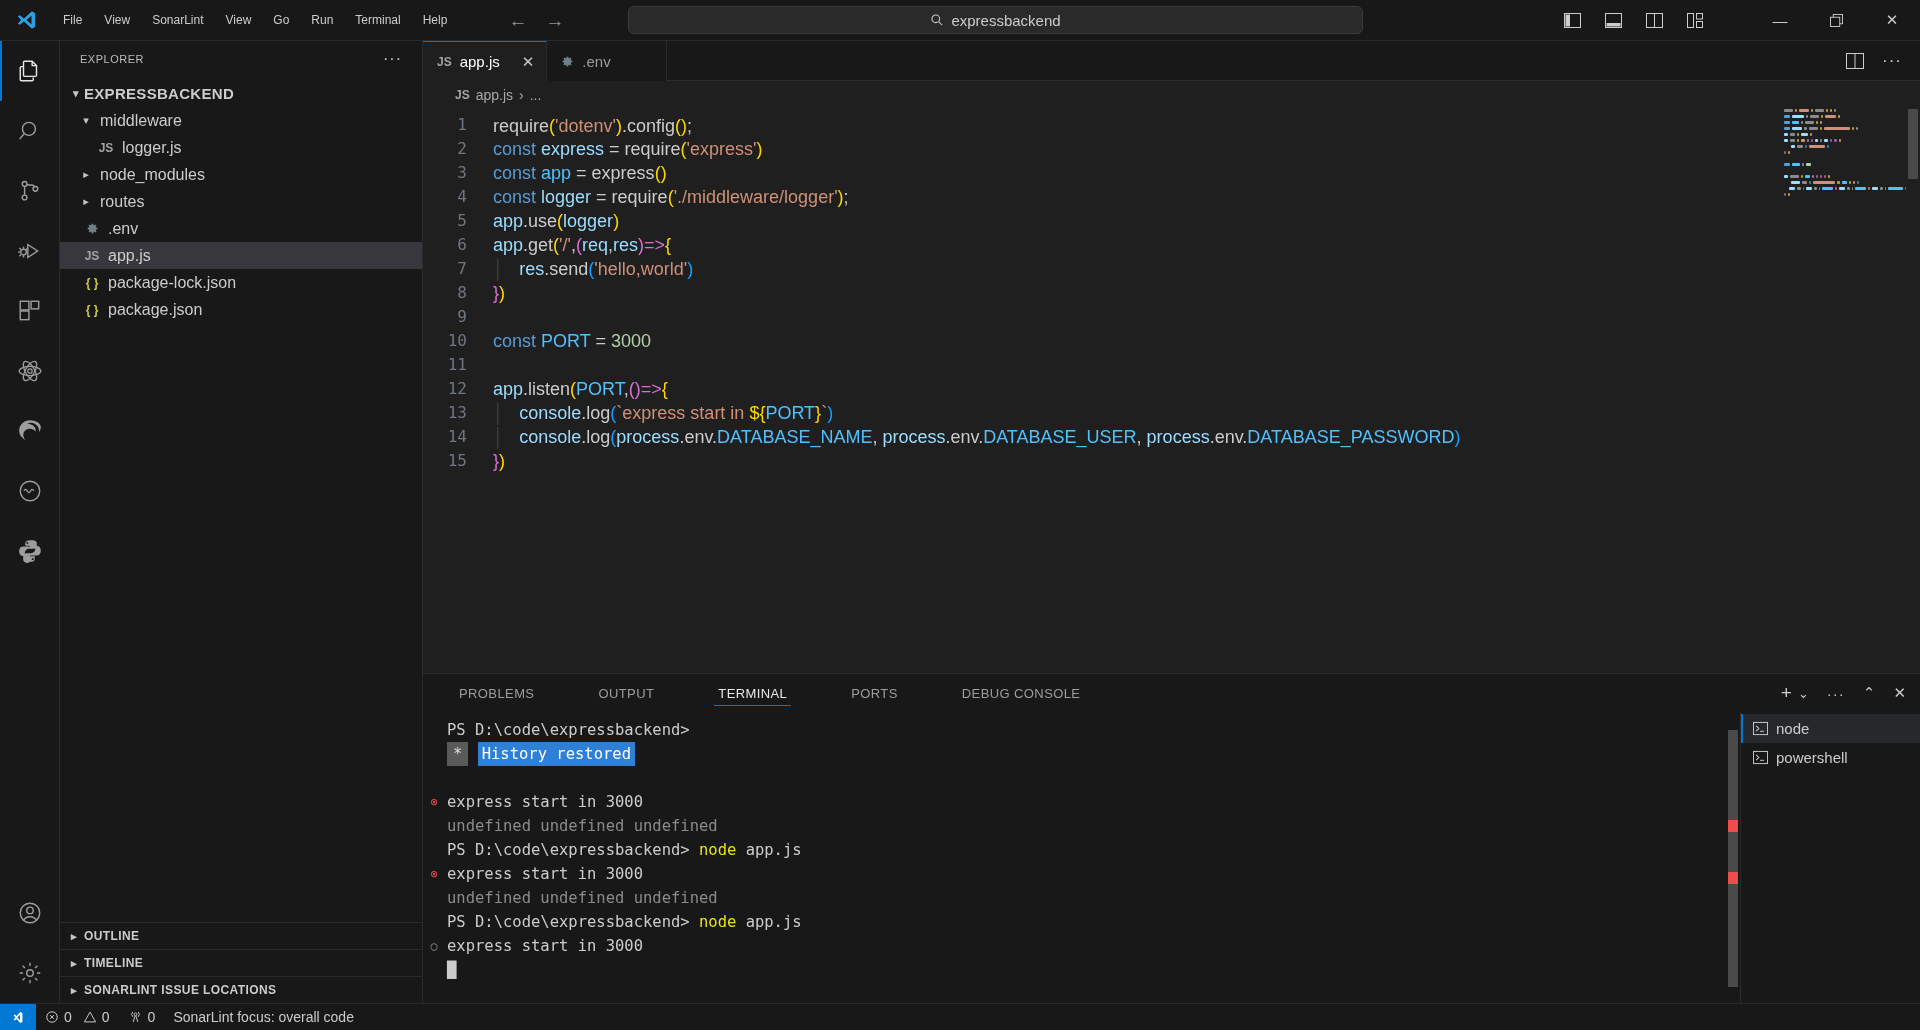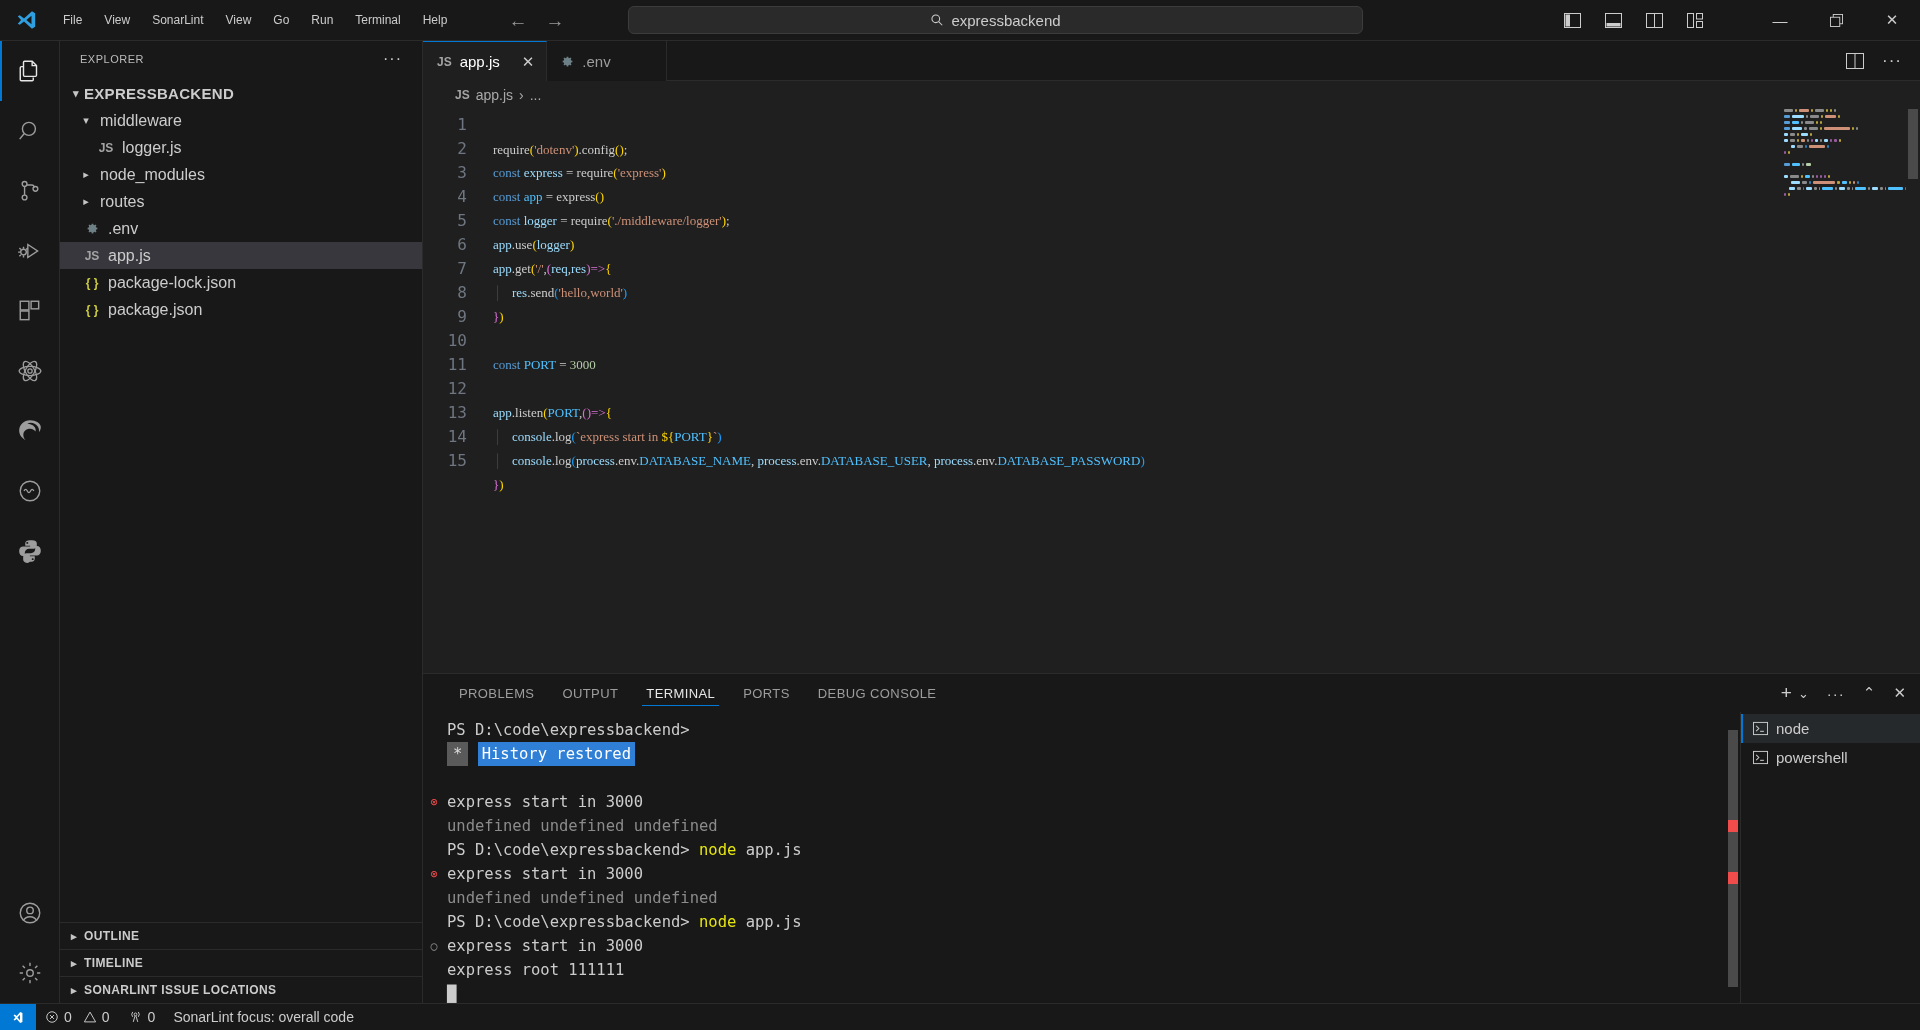--- a/index.html
+++ b/index.html
@@ -111,22 +111,22 @@
 
   .editor { flex: 1 1 auto; position: relative; overflow: hidden; background: #1f1f1f; }
   .code-area { position: absolute; inset: 0; display: flex; }
   .gutter {
     width: 56px; flex: 0 0 56px; padding-top: 4px; text-align: right;
     font-family: "DejaVu Sans Mono", monospace; font-size: 16px; color: #6e7681;
     line-height: 24px; padding-right: 12px; user-select: none;
   }
   .codelines {
     flex: 1 1 auto; padding-top: 4px; padding-left: 14px;
-    font-family: Liberation Serif, serif; font-size: 13px; line-height: 24px;
-    white-space: pre; color: #cccccc; position: relative; margin-top: 24px;
+    font-family: Liberation Sans, sans-serif; font-size: 18px; line-height: 24px;
+    white-space: pre; color: #cccccc; position: relative;
   }
   .cline { height: 24px; }
   .cline.first { border-top: 1px solid transparent; }
   .indent-guide { color: #404040; }
   .kw  { color: #569cd6; }
   .str { color: #ce9178; }
   .num { color: #b5cea8; }
   .var { color: #9cdcfe; }
   .cst { color: #4fc1ff; }
   .pun { color: #cccccc; }
@@ -150,21 +150,21 @@
   .panel { height: 330px; flex: 0 0 330px; background: #181818; display: flex; flex-direction: column; border-top: 1px solid #2b2b2b; }
   .panel-head { height: 38px; flex: 0 0 38px; display: flex; align-items: stretch; position: relative; }
   .ptab {
     display: flex; align-items: center; padding: 0 14px; font-size: 13px;
     letter-spacing: .4px; color: #9d9d9d; cursor: pointer; position: relative;
   }
   .ptab.active { color: #e7e7e7; }
   .ptab.active::after {
     content: ""; position: absolute; left: 10px; right: 10px; bottom: 6px; height: 1px; background: #0078d4;
   }
-  .ptabs { display: flex; padding-left: 22px; }
+  .ptabs { display: flex; padding-left: 22px; gap: 36px; }
   .panel-actions { position: absolute; right: 14px; top: 0; height: 38px; display: flex; align-items: center; gap: 18px; color: #cccccc; font-size: 15px; }
   .panel-body { flex: 1 1 auto; display: flex; min-height: 0; position: relative; }
   .term {
     flex: 1 1 auto; padding: 6px 0 0 24px; overflow: hidden; position: relative;
     font-family: "DejaVu Sans Mono", monospace; font-size: 15.5px; line-height: 24px; color: #cccccc;
   }
   .tline { height: 24px; display: flex; align-items: center; white-space: pre; }
   .tmark { width: 14px; margin-left: -20px; margin-right: 6px; display: inline-flex; justify-content: center; font-size: 12px; }
   .err-dot { color: #f14c4c; }
   .ok-dot { color: #8a8a8a; }
@@ -638,21 +638,20 @@
           <div class="tline"><span class="tmark"></span><span>PS D:\code\expressbackend&gt;</span></div>
             <div class="tline"><span class="tmark"></span><span class="hl-gray">*</span><span> </span><span class="hl-blue">History restored</span></div>
             <div class="tline"><span class="tmark"></span>&nbsp;</div>
             <div class="tline"><span class="tmark err-dot">⊗</span><span>express start in 3000</span></div>
             <div class="tline"><span class="tmark"></span><span class="t-dim">undefined undefined undefined</span></div>
             <div class="tline"><span class="tmark"></span><span>PS D:\code\expressbackend&gt; </span><span class="t-yellow">node</span><span> app.js</span></div>
             <div class="tline"><span class="tmark err-dot">⊗</span><span>express start in 3000</span></div>
             <div class="tline"><span class="tmark"></span><span class="t-dim">undefined undefined undefined</span></div>
             <div class="tline"><span class="tmark"></span><span>PS D:\code\expressbackend&gt; </span><span class="t-yellow">node</span><span> app.js</span></div>
             <div class="tline"><span class="tmark ok-dot">○</span><span>express start in 3000</span></div>
-            <div class="tline"><span class="tmark"></span><span>express root 111111</span></div>
             <div class="tline"><span class="tmark"></span><span>█</span></div>
             <div class="term-scroll">
             <div class="ts-thumb" style="top:18px;bottom:16px"></div>
             <div class="ts-mark" style="top:108px"></div>
             <div class="ts-mark" style="top:160px"></div>
           </div>
         </div>
         <div class="termlist">
           <div class="tl-item active">
             <span>

